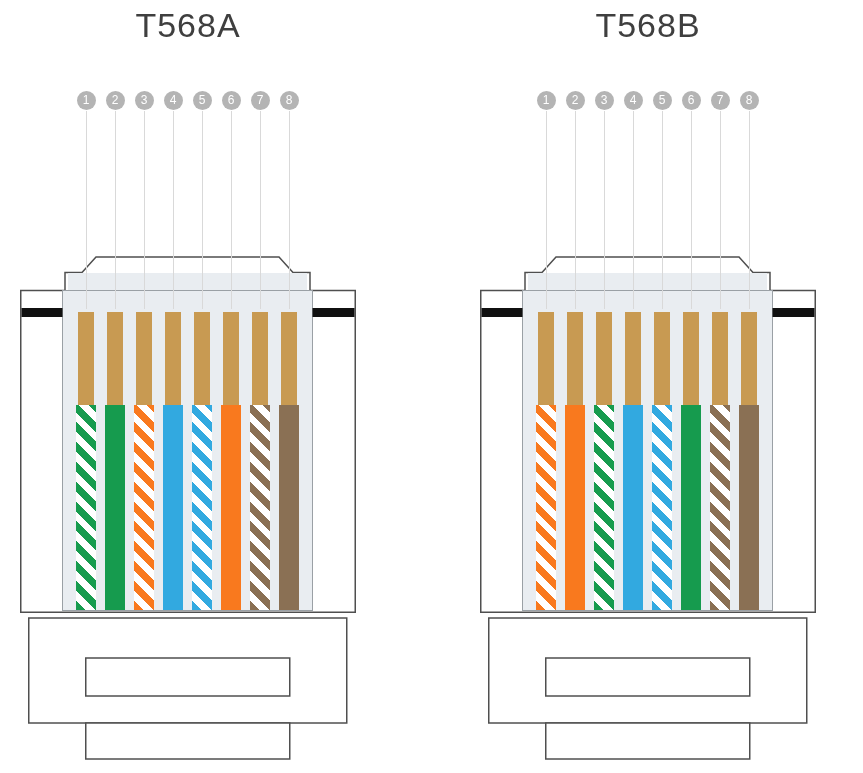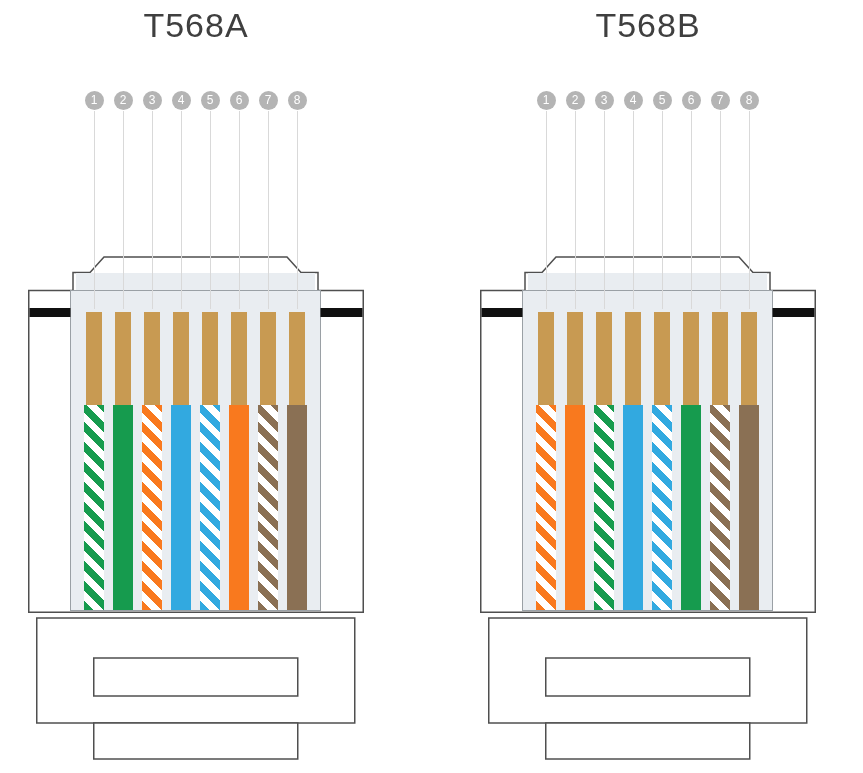--- a/index.html
+++ b/index.html
@@ -1,19 +1,19 @@
 <!DOCTYPE html>
 <html><head>
 <meta charset="utf-8">
 <style>
   html,body{margin:0;padding:0;background:#ffffff;}
   .canvas{position:relative;width:863px;height:773px;background:#ffffff;overflow:hidden;
           font-family:"Liberation Sans",sans-serif;}
   .panel{position:absolute;top:0;width:432px;height:773px;}
-  .panel.left{left:8px;}
+  .panel.left{left:0;}
   .panel.right{left:460px;width:405px;}
   .title{position:absolute;left:20px;top:6px;width:336px;margin:0;text-align:center;
          font-size:34px;font-weight:400;color:#3f3f3f;letter-spacing:1px;}
   .pin-numbers{position:absolute;inset:0;pointer-events:none;}
   .pin-num{position:absolute;top:91px;width:19px;height:19px;border-radius:50%;
            font-size:12px;line-height:19px;text-align:center;}
   .guides{position:absolute;inset:0;pointer-events:none;}
   .guide{position:absolute;top:111px;height:198px;width:1px;z-index:2;}
   .connector{position:absolute;left:20px;top:256px;width:336px;height:505px;}
   .body-svg{position:absolute;left:0;top:0;z-index:1;}

